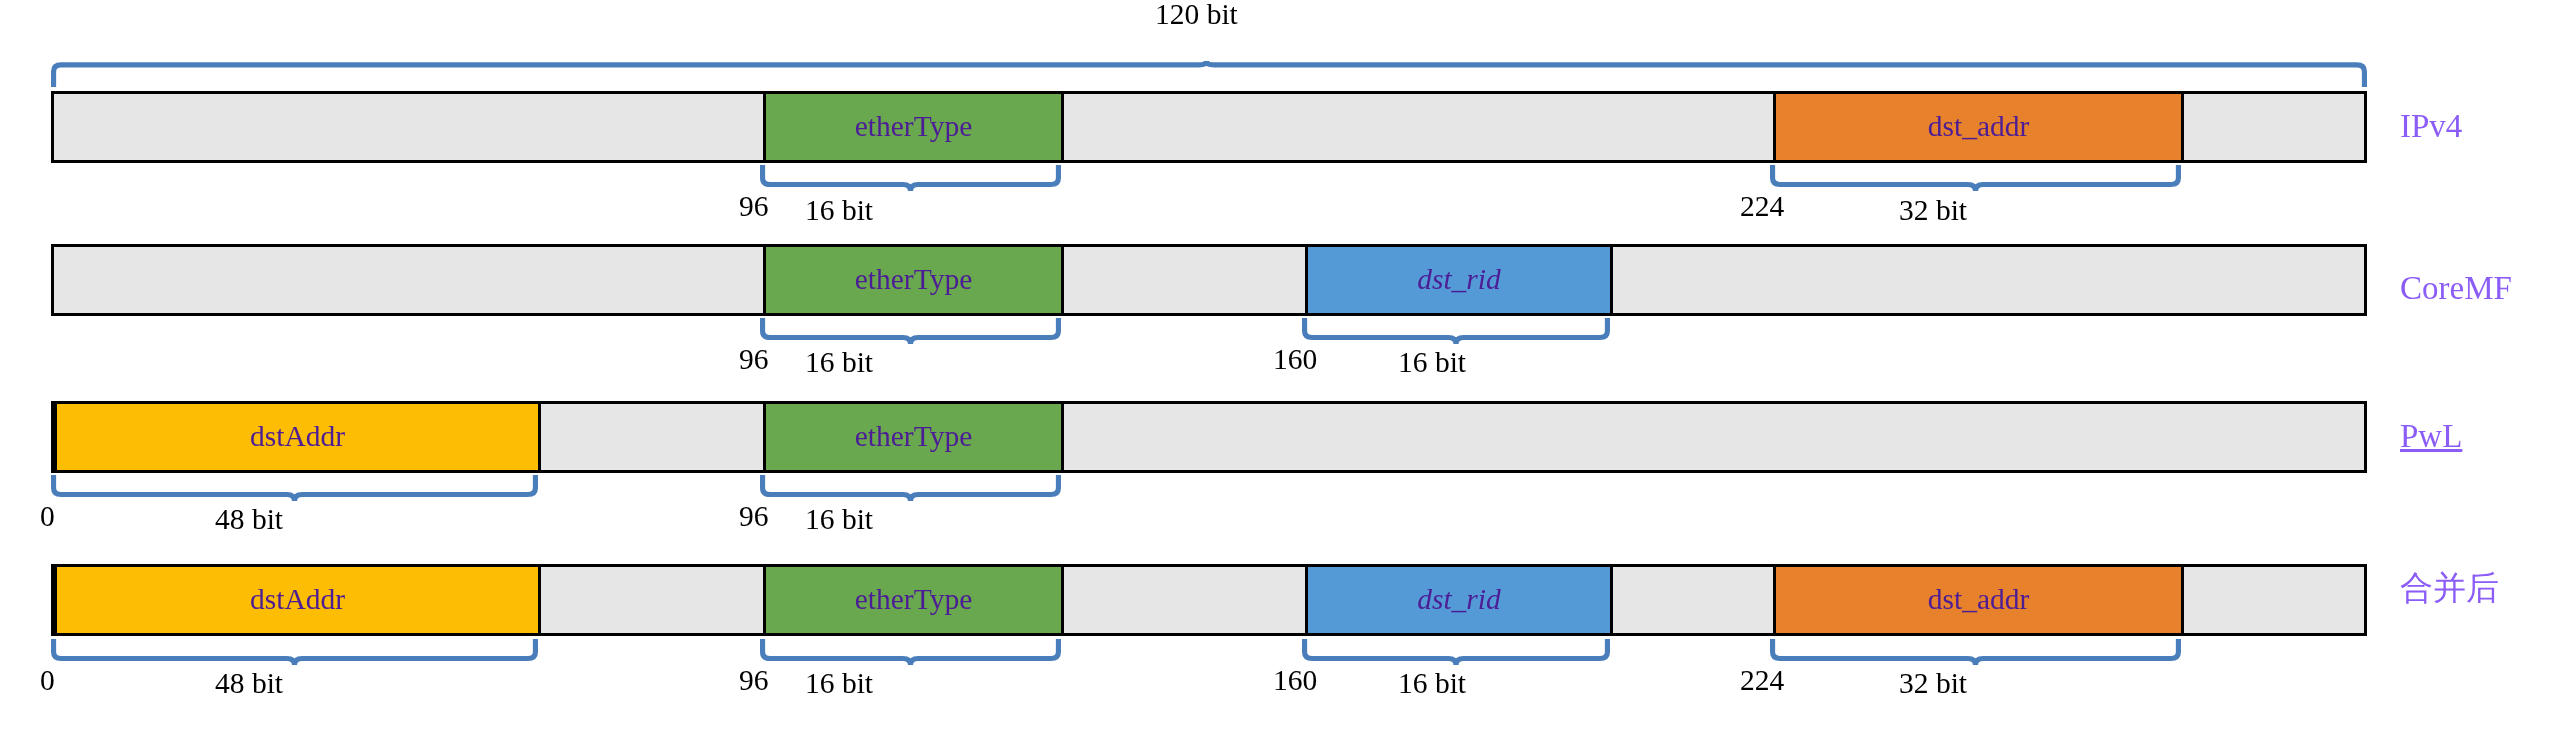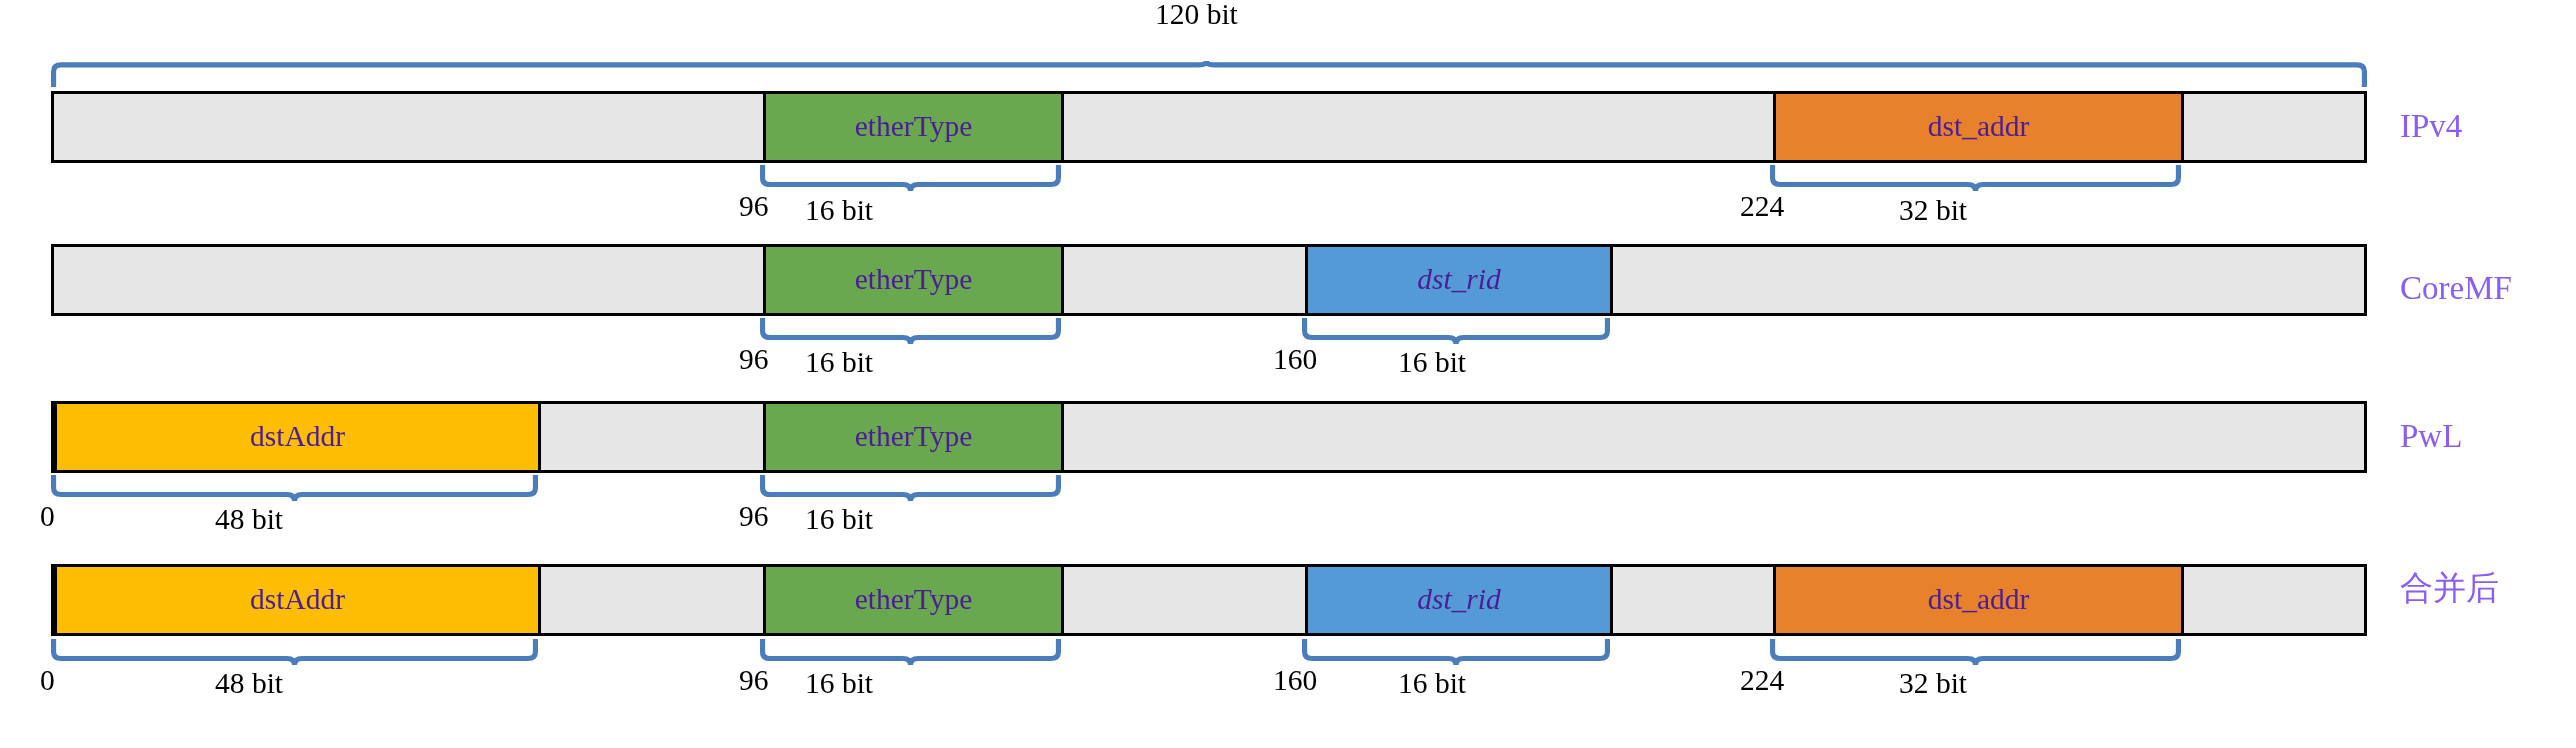--- a/index.html
+++ b/index.html
@@ -133,21 +133,21 @@
       <path d="M 4,0 L 4,20 Q 4,30 16,30 L 228,30 Q 240,30 240,40 Q 240,30 252,30 L 464,30 Q 476,30 476,20 L 476,0" fill="none" stroke="#4a7ebb" stroke-width="8"></path>
     </svg>
   </div>
   <div class="ann ann-offset" style="left:1273px; top:345px;">160</div>
   <div class="ann ann-width" style="left:1398px; top:348px;">16 bit</div>
 
   <div class="row" style="top:401px;">
     <div class="seg seg-yellow" style="left:0px; width:487px;">dstAddr</div>
     <div class="seg seg-green" style="left:709px; width:301px;">etherType</div>
   </div>
-  <div class="row-label" style="top:420px;">PwL</div>
+  <div class="row-label" style="top:420px;text-decoration:underline;">PwL</div>
 
   <div class="brace" style="left:51px; top:475px; width:487px; height:26px;">
     <svg viewBox="0 0 760 40" preserveAspectRatio="none">
       <path d="M 4,0 L 4,20 Q 4,30 16,30 L 368,30 Q 380,30 380,40 Q 380,30 392,30 L 744,30 Q 756,30 756,20 L 756,0" fill="none" stroke="#4a7ebb" stroke-width="8"></path>
     </svg>
   </div>
   <div class="ann ann-offset" style="left:40px; top:502px;">0</div>
   <div class="ann ann-width" style="left:215px; top:505px;">48 bit</div>
 
   <div class="brace" style="left:760px; top:475px; width:301px; height:26px;">

